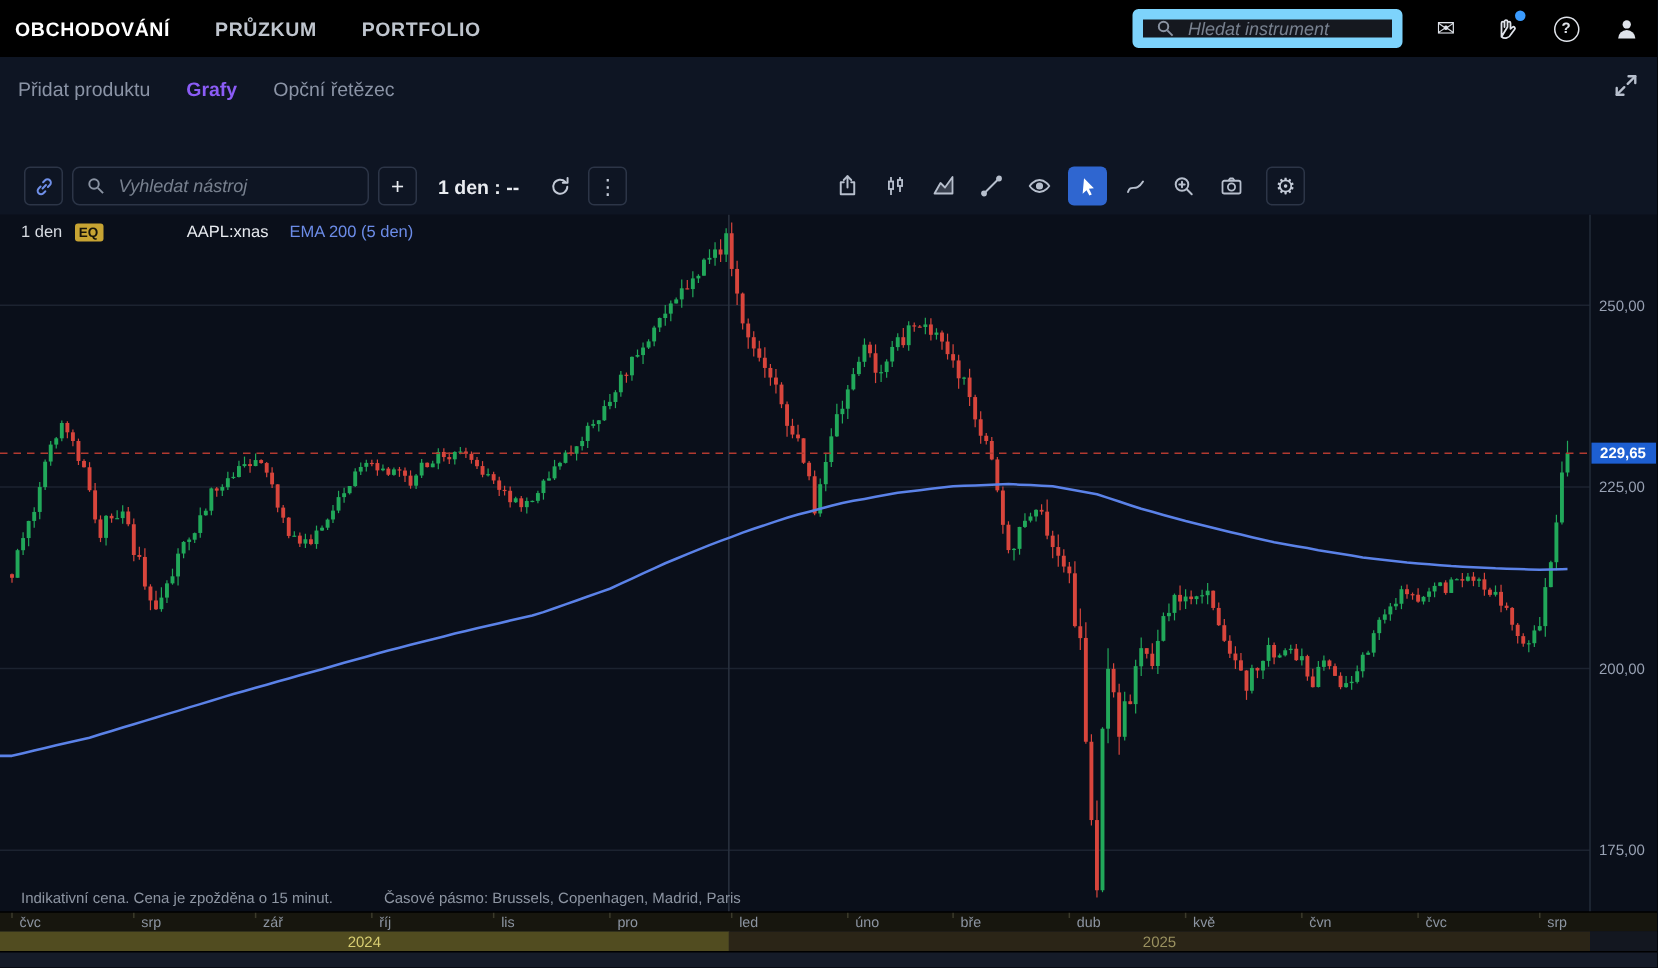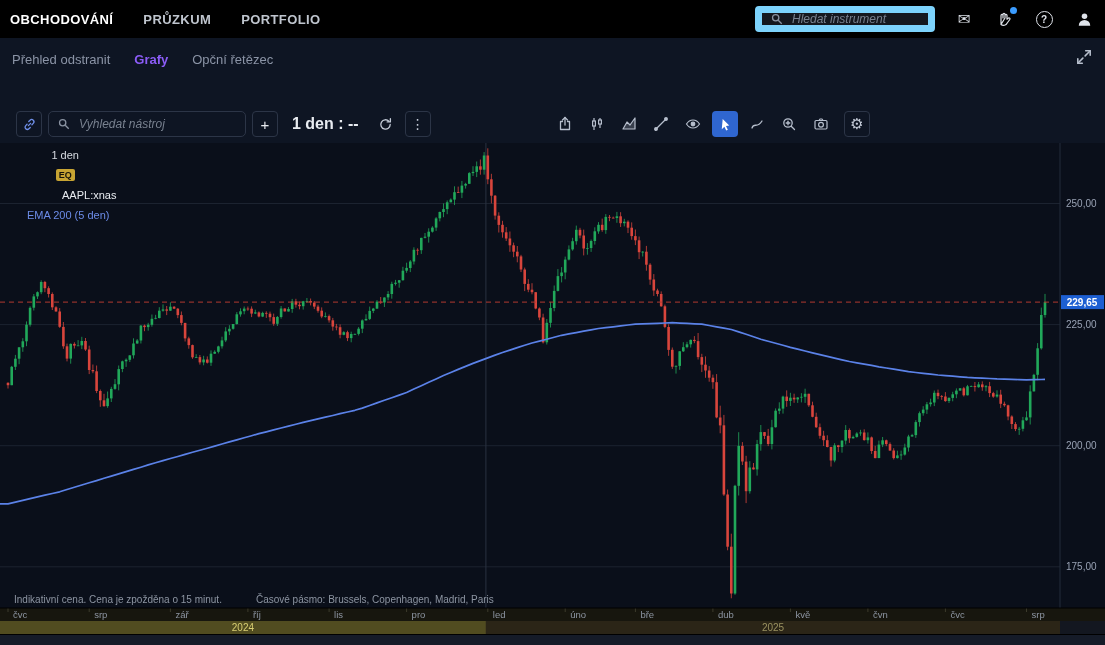--- a/index.html
+++ b/index.html
@@ -41,29 +41,29 @@
   .ct-left{display:flex;align-items:center;gap:6px;margin-left:16px;}
   .icon-btn{width:26px;height:26px;display:flex;align-items:center;justify-content:center;border-radius:4px;
             cursor:pointer;color:#c3cad7;box-sizing:border-box;}
   .icon-btn.bordered{border:1px solid #2c3547;}
   .icon-btn.blue-active{background:#2f66d0;}
   .isearch{display:flex;align-items:center;gap:6px;width:198px;height:26px;border:1px solid #2c3547;
            border-radius:5px;padding:0 8px;box-sizing:border-box;}
   .isearch input{flex:1;background:transparent;border:none;outline:none;color:#dfe3ea;font-size:12px;
                  font-family:"Liberation Sans","DejaVu Sans",sans-serif;min-width:0;}
   .isearch input::placeholder{color:#78818f;font-style:italic;}
-  .interval{font-size:16px;font-weight:700;color:#e8ebf0;padding:0 8px;cursor:pointer;white-space:nowrap;}
+  .interval{font-size:13px;font-weight:700;color:#e8ebf0;padding:0 8px;cursor:pointer;white-space:nowrap;}
   .kebab{font-size:14px;color:#c3cad7;}
   .plus{font-size:15px;color:#e8ebf0;}
   .ct-right{position:absolute;right:11px;top:0;display:flex;align-items:center;gap:6px;}
   .gear-glyph{font-size:15px;color:#c3cad7;}
   
   .chart-bg{position:absolute;top:143px;left:0;width:1105px;height:465px;background:#0a0f1a;}
   #chart-svg{position:absolute;top:143px;left:0;}
-  .legend{position:absolute;top:149px;left:14px;display:flex;align-items:center;gap:8px;font-size:11px;z-index:3;flex-direction:column;}
+  .legend{position:absolute;top:149px;left:14px;display:flex;align-items:center;gap:8px;font-size:11px;z-index:3;}
   .legend .intv{color:#d7dbe2;}
   .eq-badge{background:#c7a433;color:#15130a;font-size:9px;font-weight:700;padding:1px 3px;border-radius:2px;}
   .legend .sym{color:#e8ebf0;margin-left:48px;}
   .legend .ema{color:#6c8ce8;margin-left:6px;cursor:pointer;}
   .footnote{position:absolute;top:594px;left:14px;display:flex;gap:34px;font-size:10px;color:#8d95a2;z-index:3;}
   
   .bottom-strip{position:absolute;top:634px;left:0;width:1105px;height:11px;background:#151b28;border-top:1px solid #000;}
   svg.ic{display:block;}
 </style>
 </head>
@@ -98,21 +98,21 @@
       <span class="tb-icon">
         <svg class="ic" width="17" height="17" viewBox="0 0 16 16">
             <circle cx="8" cy="5" r="2.6" fill="#dfe3ea"></circle>
             <path d="M2.6 13.8a5.4 5.4 0 0 1 10.8 0z" fill="#dfe3ea"></path>
           </svg>
       </span>
     </div>
   </header>
 
   <div class="tabrow">
-    <span class="tab">Přehled odstranit</span>
+    <span class="tab">Přidat produktu</span>
     <span class="tab active">Grafy</span>
     <span class="tab">Opční řetězec</span>
     <span class="expand-btn">
       <svg class="ic" width="18" height="18" viewBox="0 0 16 16" fill="none" stroke="#b7bfcd" stroke-width="1.4" stroke-linecap="round" stroke-linejoin="round">
           <path d="M9.5 2.5h4v4"></path>
           <path d="M13.5 2.5L9 7"></path>
           <path d="M6.5 13.5h-4v-4"></path>
           <path d="M2.5 13.5L7 9"></path>
         </svg>
     </span>

